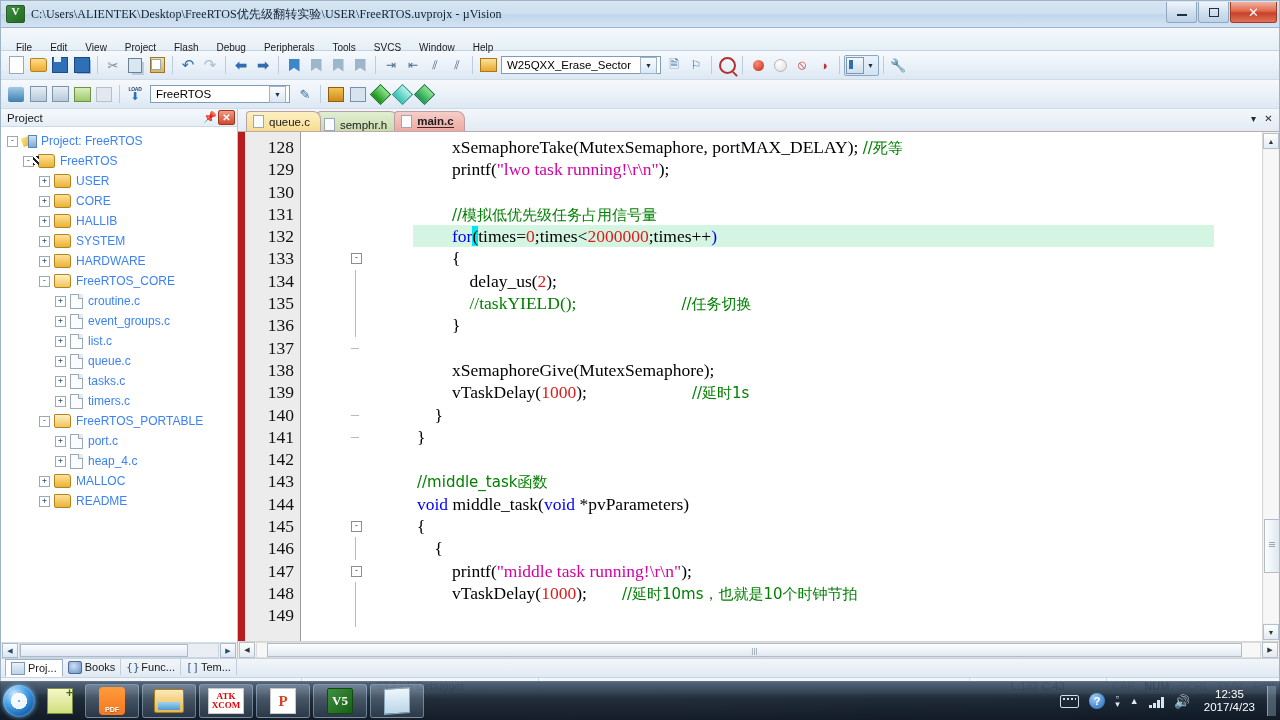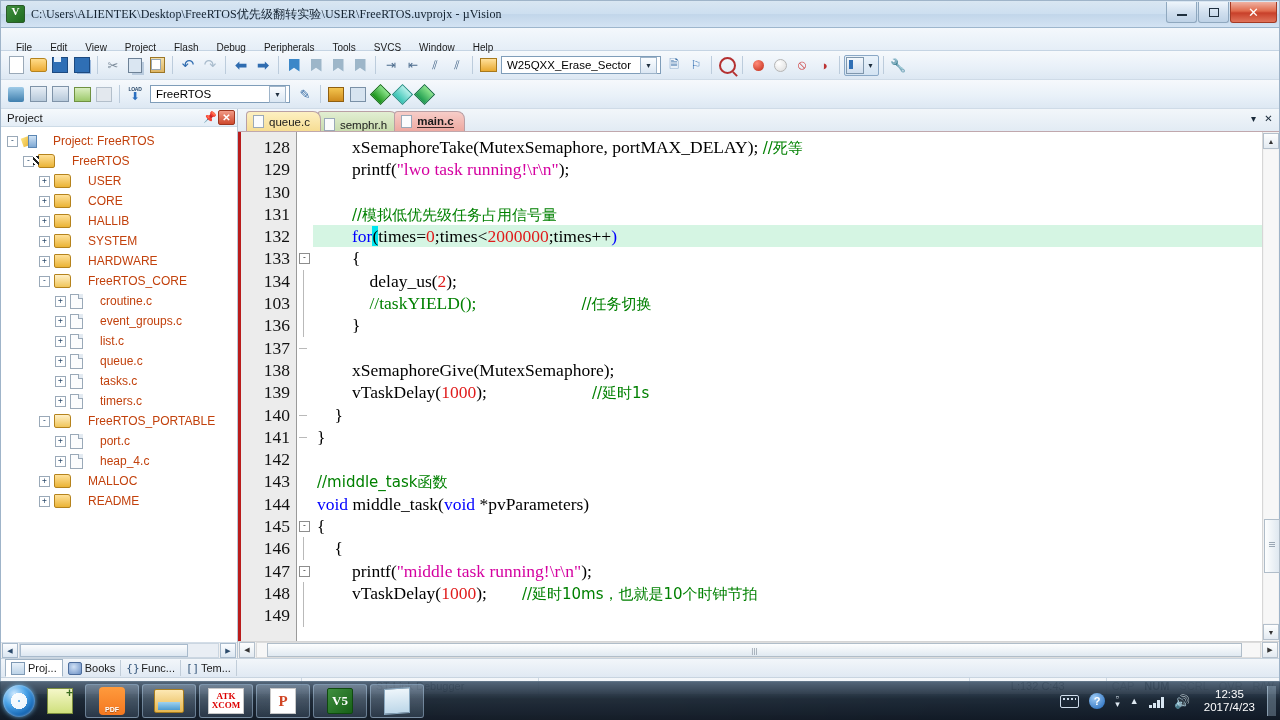--- a/index.html
+++ b/index.html
@@ -179,21 +179,21 @@
   .ic-fold{width:15px;height:12px;margin-right:5px;flex:none;
     background:linear-gradient(#ffe199,#eab336);border:1px solid #b5831d;border-radius:1px 3px 2px 2px;}
   .ic-fold.open{background:linear-gradient(#fff0c8,#f0c559);}
   .ic-fold.tgt{background:linear-gradient(#ffe199,#eab336);position:relative;}
   .ic-fold.tgt:after{content:"";position:absolute;left:-6px;top:1px;width:6px;height:9px;
     background:repeating-linear-gradient(45deg,#222 0 2px,#fff 2px 4px);}
   .ic-file{width:11px;height:13px;margin-right:5px;flex:none;
     background:#fbfcfd;border:1px solid #9aa9b8;position:relative;}
   .ic-file:after{content:"";position:absolute;right:-1px;top:-1px;width:4px;height:4px;
     background:#e3eaf1;border-left:1px solid #9aa9b8;border-bottom:1px solid #9aa9b8;}
-  .tline{color:#c2410c;margin-left:12px;}
+  .tline{color:#3b82f6;}
   .pp-hscroll{
     height:15px;background:#f0f0f0;border-top:1px solid #d3dde7;
     display:flex;align-items:center;
   }
   .hs-btn{width:14px;height:13px;background:linear-gradient(#fbfdff,#dce7f2);border:1px solid #a8bacc;
     font-size:7px;display:flex;align-items:center;justify-content:center;color:#2b4a6b;margin:0 1px;}
   .hs-track{flex:1;height:13px;background:#e9eef4;border:1px solid #cbd6e1;position:relative;}
   .hs-thumb{position:absolute;left:0;top:0;width:84%;height:11px;background:linear-gradient(#fcfdfe,#dde7f1);border:1px solid #a8bacc;}
 
   
@@ -209,21 +209,21 @@
     border-radius:4px 8px 0 0;position:relative;
   }
   .tab .tico{width:9px;height:11px;background:#fbfcfd;border:1px solid #9aa9b8;margin-right:5px;flex:none;}
   .tab.t1{background:linear-gradient(to bottom,#fdf0c2,#f6dd93);z-index:3;}
   .tab.t2{background:linear-gradient(to bottom,#e2eed2,#c8dcae);z-index:2;align-items:flex-end;}
   .tab.t3{background:linear-gradient(to bottom,#f7cdc8,#eda9a1);z-index:4;}
   .tab.active span.lbl{font-weight:bold;border-bottom:1.5px solid #3a2a2a;}
   .tabs-nav{position:absolute;right:3px;top:2px;display:flex;align-items:center;}
   .tabs-nav .n{width:15px;height:15px;display:flex;align-items:center;justify-content:center;font-size:10px;color:#1a2a3a;}
 
-  .codewrap{flex:1;display:flex;min-height:0;background:#ffffff;border-left:3px solid #b91c1c;}
+  .codewrap{flex:1;display:flex;min-height:0;background:#ffffff;border-left:7px solid #b91c1c;gap:48px;}
   .gutter{
     width:56px;flex:none;background:#ececec;border-right:1px solid #9a9a9a;
     text-align:right;padding-right:6px;box-sizing:border-box;
     font-family:"Liberation Serif", serif;font-size:17.5px;color:#111;
     padding-top:4px;
   }
   .gutter div{height:22.3px;line-height:22.3px;}
   .foldcol{width:16px;flex:none;background:#ffffff;position:relative;padding-top:4px;}
   .foldcol div{height:22.3px;position:relative;}
   .fbox{position:absolute;left:2px;top:6px;width:9px;height:9px;border:1px solid #8d8d8d;background:#fff;
@@ -259,21 +259,21 @@
 
   .ed-hscroll{height:16px;display:flex;align-items:center;background:#f0f0f0;border-top:1px solid #d5d5d5;}
   .eh-btn{width:14px;height:14px;background:linear-gradient(#fdfefe,#e3eaf1);border:1px solid #b4c0cc;
     font-size:7px;display:flex;align-items:center;justify-content:center;color:#333;margin:0 1px;}
   .eh-track{flex:1;height:14px;background:#f7f7f7;position:relative;border:1px solid #dcdcdc;}
   .eh-thumb{position:absolute;left:1%;top:0;width:97%;height:12px;background:linear-gradient(#fdfefe,#e0e9f1);
     border:1px solid #b0bdc9;display:flex;align-items:center;justify-content:center;font-size:8px;color:#8a96a2;}
 
   
   .btabs{
-    height:18px;display:flex;align-items:center;
+    height:18px;display:flex;align-items:flex-start;
     background:linear-gradient(to bottom,#f2f6fa,#e0e9f3);
     border-top:1px solid #c7d3de;padding-left:4px;
   }
   .btab{display:flex;align-items:center;font-size:11px;color:#1a1a1a;padding:0 5px;height:16px;
     border-right:1px solid #c1cdd9;}
   .btab.sel{background:#ffffff;border:1px solid #9fb2c4;border-bottom-color:#ffffff;}
   .btab .bi{width:12px;height:11px;margin-right:3px;flex:none;}
   .bi-proj{background:linear-gradient(#e9f2fa,#bcd3e8);border:1px solid #7e99b4;}
   .bi-books{background:radial-gradient(circle at 40% 35%,#cfe0f5,#6a8fc4);border-radius:2px;border:1px solid #4c6c9c;}
   .bi-func{font-size:11px;color:#33557a;font-family:"DejaVu Sans Mono",monospace;text-align:center;line-height:11px;}
@@ -662,21 +662,21 @@
 
         <div class="codewrap">
           <div class="gutter" id="gutter">
               <div>128</div>
               <div>129</div>
               <div>130</div>
               <div>131</div>
               <div>132</div>
               <div>133</div>
               <div>134</div>
-              <div>103</div>
+              <div>135</div>
               <div>136</div>
               <div>137</div>
               <div>138</div>
               <div>139</div>
               <div>140</div>
               <div>141</div>
               <div>142</div>
               <div>143</div>
               <div>144</div>
               <div>145</div>

